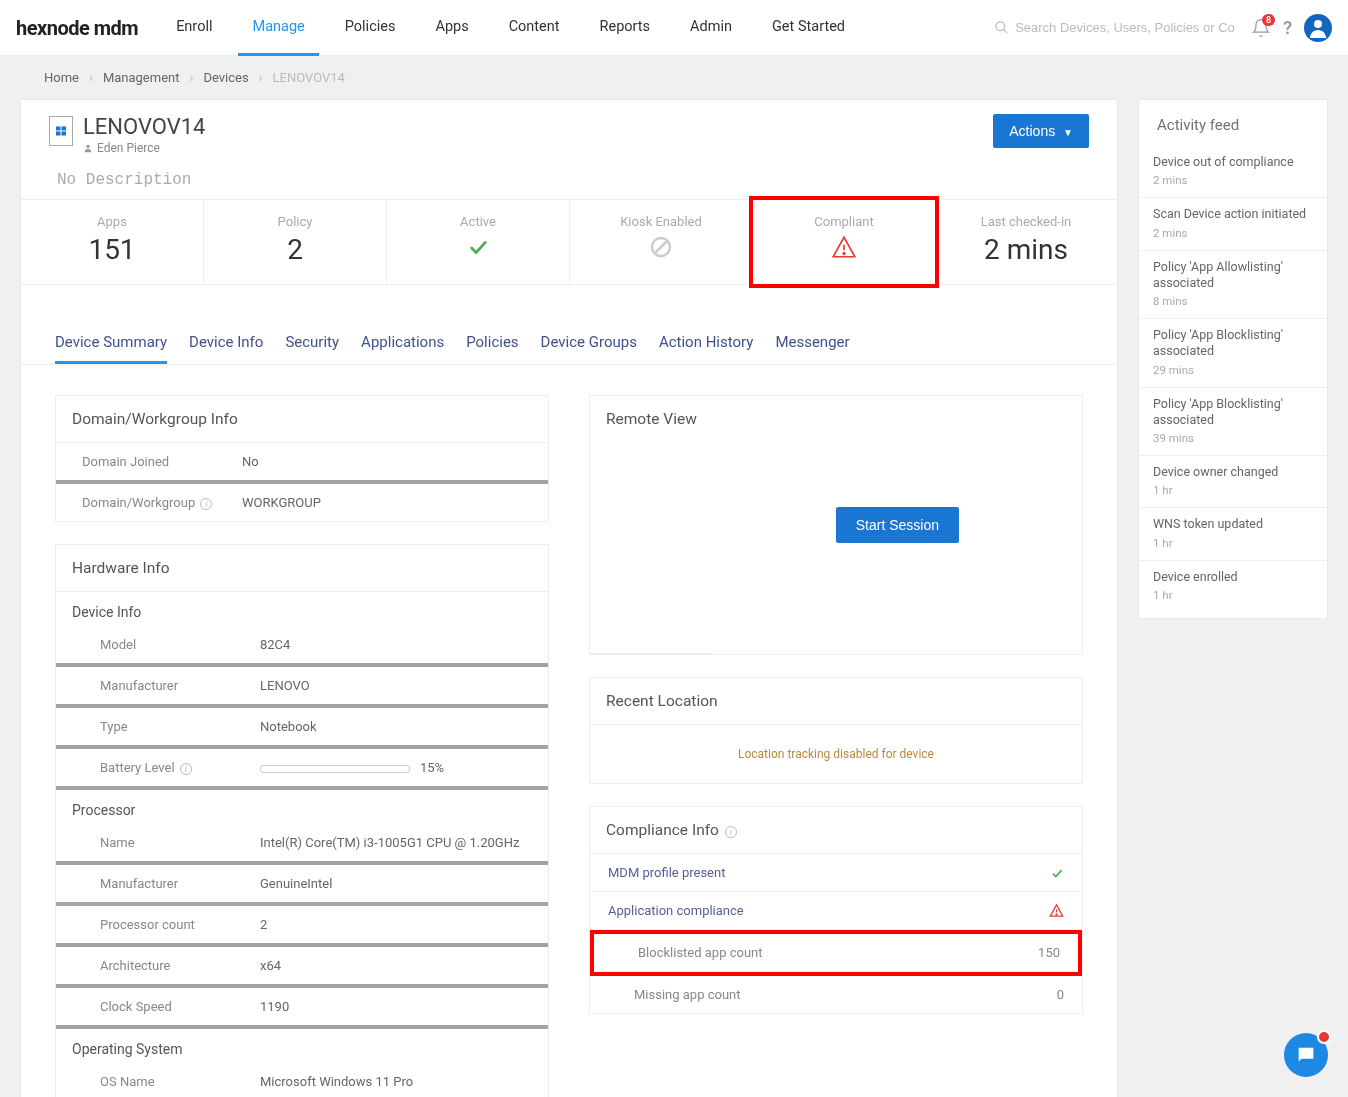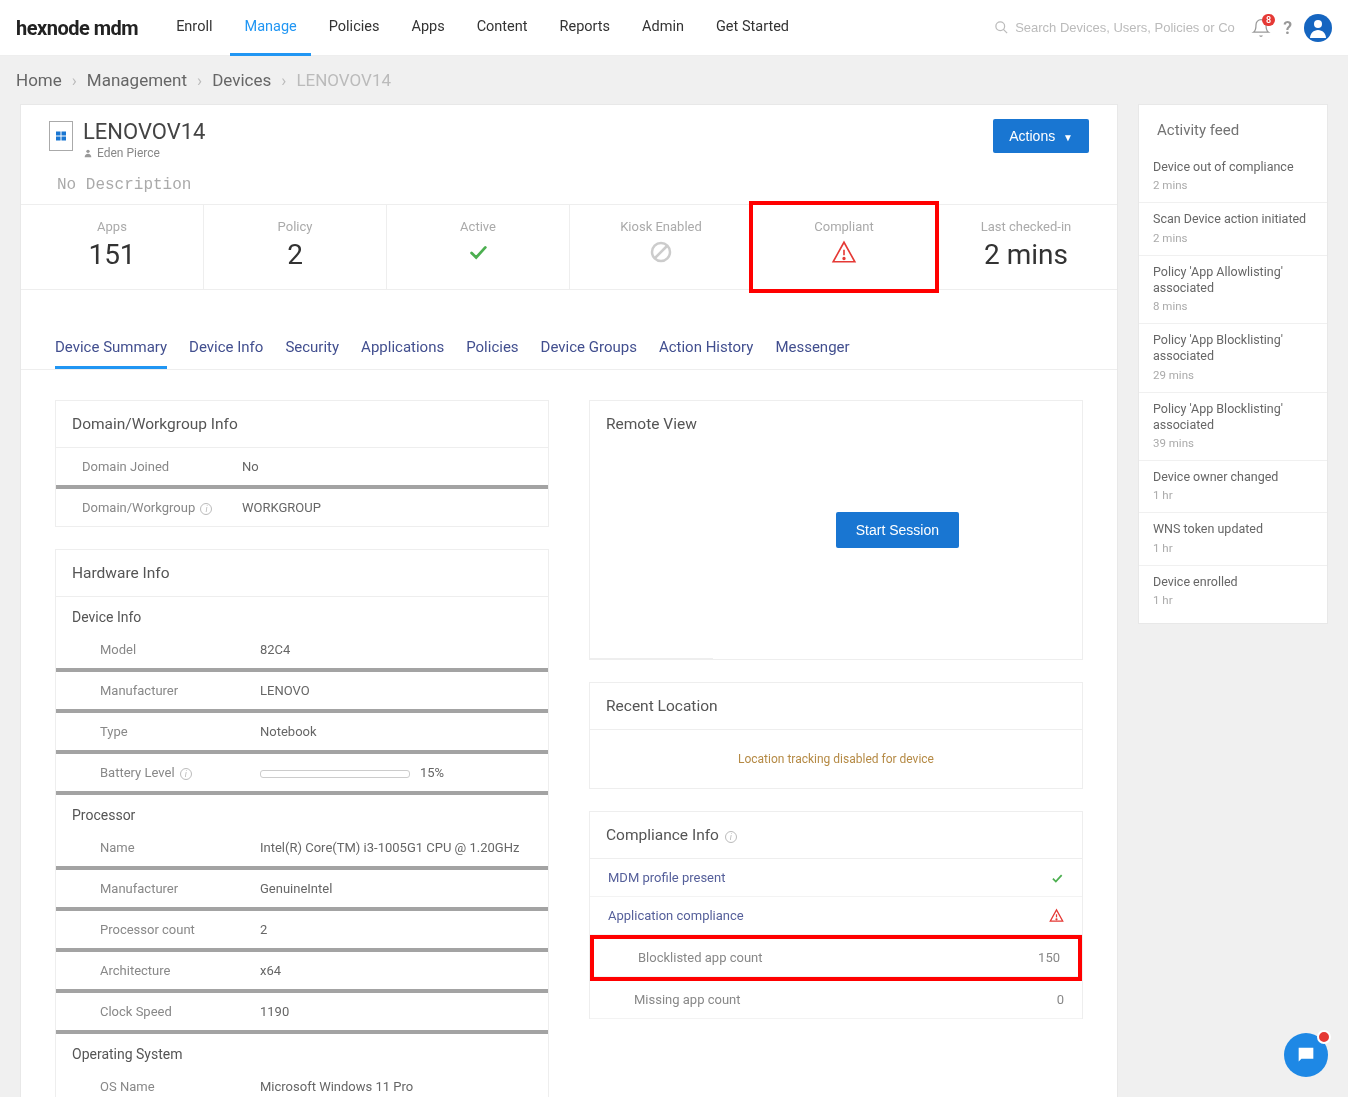--- a/index.html
+++ b/index.html
@@ -1,32 +1,32 @@
 <!DOCTYPE html>
 <html><head>
 <meta charset="utf-8">
 <style>
 * { box-sizing: border-box; margin: 0; padding: 0; }
 body { font-family: -apple-system, BlinkMacSystemFont, "Segoe UI", Roboto, Helvetica, Arial, sans-serif; background: #f0f0f0; color: #333; font-size: 13px; }
 .topbar { background: #fff; display: flex; align-items: center; height: 56px; padding: 0 16px; border-bottom: 1px solid #eee; }
 .logo { font-size: 20px; font-weight: 700; color: #222; letter-spacing: -0.5px; margin-right: 24px; }
-.nav-tabs { display: flex; gap: 4px; }
+.nav-tabs { display: flex; gap: 12px; }
 .nav-tab { padding: 18px 14px; font-size: 14.5px; color: #333; cursor: pointer; border-bottom: 3px solid transparent; }
 .nav-tab.active { color: #2196f3; border-bottom-color: #2196f3; }
 .search-wrap { margin-left: auto; display: flex; align-items: center; color: #aaa; font-size: 13px; }
 .search-wrap svg { margin-right: 6px; }
 .search-input { border: none; outline: none; font-size: 13px; width: 220px; color: #666; }
 .search-input::placeholder { color: #bbb; }
 .top-icons { display: flex; align-items: center; gap: 12px; margin-left: 16px; }
 .bell { position: relative; color: #999; }
 .bell-badge { position: absolute; top: -4px; right: -4px; background: #e53935; color: #fff; font-size: 9px; border-radius: 8px; padding: 1px 4px; font-weight: 600; min-width: 12px; text-align: center; }
 .help-icon { color: #999; font-size: 18px; font-weight: 600; }
 .avatar { width: 28px; height: 28px; border-radius: 50%; background: #1565c0; display: flex; align-items: center; justify-content: center; overflow: hidden; }
 .avatar svg { width: 24px; height: 24px; }
-.breadcrumb { padding: 14px 16px; font-size: 17px; color: #888; display: flex; gap: 10px; align-items: center; }
+.breadcrumb { padding: 14px 44px; font-size: 13px; color: #888; display: flex; gap: 10px; align-items: center; }
 .breadcrumb a { color: #666; text-decoration: none; }
 .breadcrumb .sep { color: #bbb; }
 .breadcrumb .current { color: #bbb; }
 .page-wrap { display: flex; gap: 20px; padding: 0 20px 20px; }
 .main-col { flex: 1; }
 .side-col { width: 190px; }
 .card { background: #fff; border: 1px solid #e8e8e8; }
 .device-head { display: flex; align-items: flex-start; padding: 14px 28px 10px; }
 .device-icon { width: 24px; height: 30px; border: 1px solid #aaa; display: flex; align-items: center; justify-content: center; margin-right: 10px; margin-top: 2px; font-size: 10px; color: #1976d2; }
 .device-title { font-size: 22px; color: #444; font-weight: 400; }

